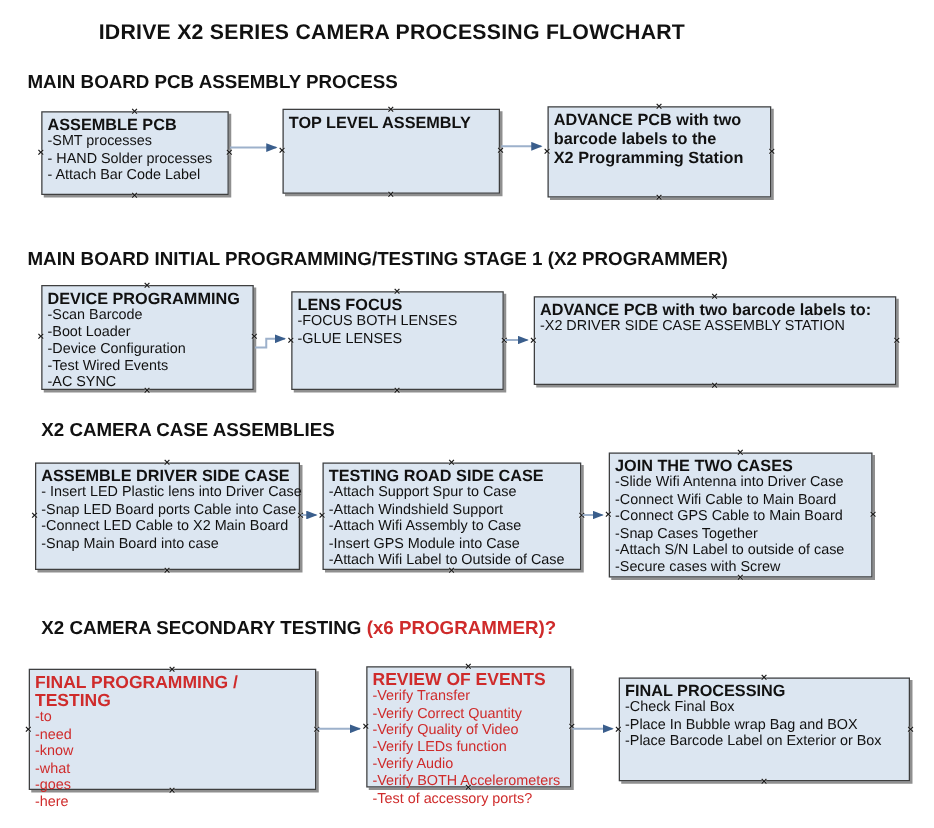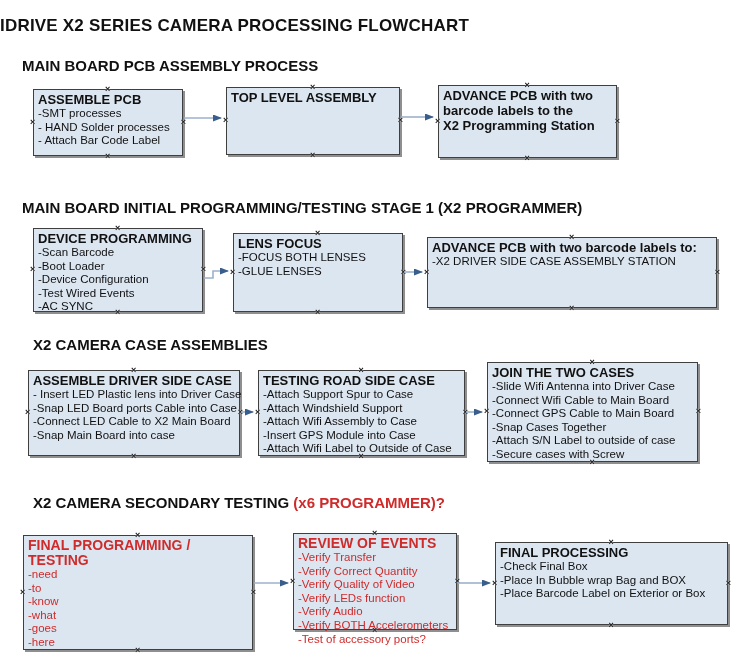--- a/index.html
+++ b/index.html
@@ -6,21 +6,21 @@
     --box-fill:#dce6f1; --box-border:#3f3f3f; --shadow:#8f8f8f;
     --red:#cf2b2b; --ink:#111111; --arrow-line:#9db1cb; --arrow-head:#3a5e8c;
   }
   html,body{margin:0;padding:0;background:#ffffff;}
   #canvas{
     position:relative; width:747px; height:662px; background:#ffffff;
     font-family:"Liberation Sans","DejaVu Sans",sans-serif; color:var(--ink);
     overflow:hidden;
   }
   .title{
-    position:absolute; left:0; top:16px; width:627px; text-align:left;
+    position:absolute; left:0; top:16px; width:627px; text-align:center;
     font-size:17px; font-weight:bold; letter-spacing:.2px;
   }
   .section-heading{
     position:absolute; font-size:15px; font-weight:bold; white-space:nowrap;
   }
   .section-heading .red{ color:var(--red); }
   .fbox{
     position:absolute; background:var(--box-fill);
     border:1px solid var(--box-border);
     box-shadow:2px 2px 0 var(--shadow);
@@ -169,25 +169,25 @@
         <div class="fbox-item">-Snap Cases Together</div>
         <div class="fbox-item">-Attach S/N Label to outside of case</div>
         <div class="fbox-item">-Secure cases with Screw</div>
       </div>
   <span class="handle h-t">×</span>
       <span class="handle h-b">×</span>
       <span class="handle h-l">×</span>
       <span class="handle h-r">×</span>
     </div>
 
-  <div class="fbox red" style="left:23px; top:535px; width:230px; height:115px;">
+  <div class="fbox red" style="left:23px; top:535px; width:230px; height:97px;">
     <div class="fbox-title">FINAL PROGRAMMING / TESTING</div>
     <div class="fbox-items">
+        <div class="fbox-item">-to</div>
         <div class="fbox-item">-need</div>
-        <div class="fbox-item">-to</div>
         <div class="fbox-item">-know</div>
         <div class="fbox-item">-what</div>
         <div class="fbox-item">-goes</div>
         <div class="fbox-item">-here</div>
       </div>
   <span class="handle h-t">×</span>
       <span class="handle h-b">×</span>
       <span class="handle h-l">×</span>
       <span class="handle h-r">×</span>
     </div>

